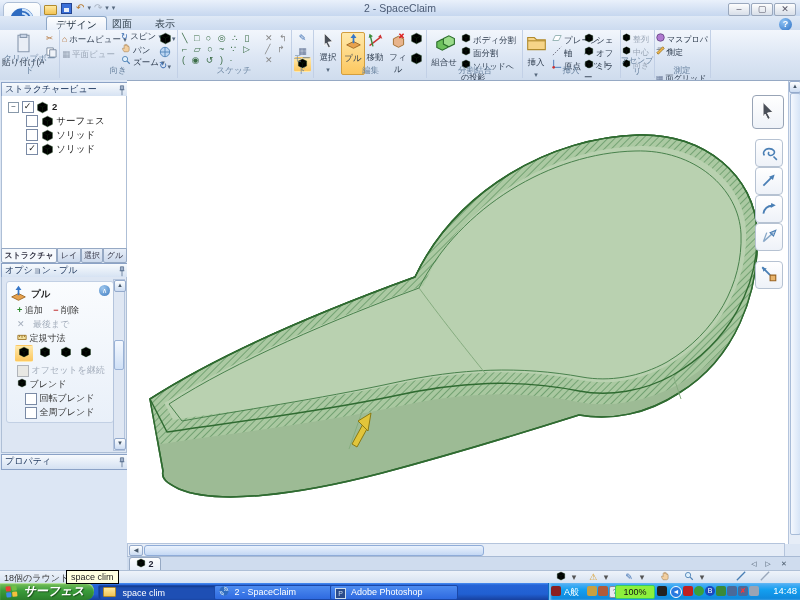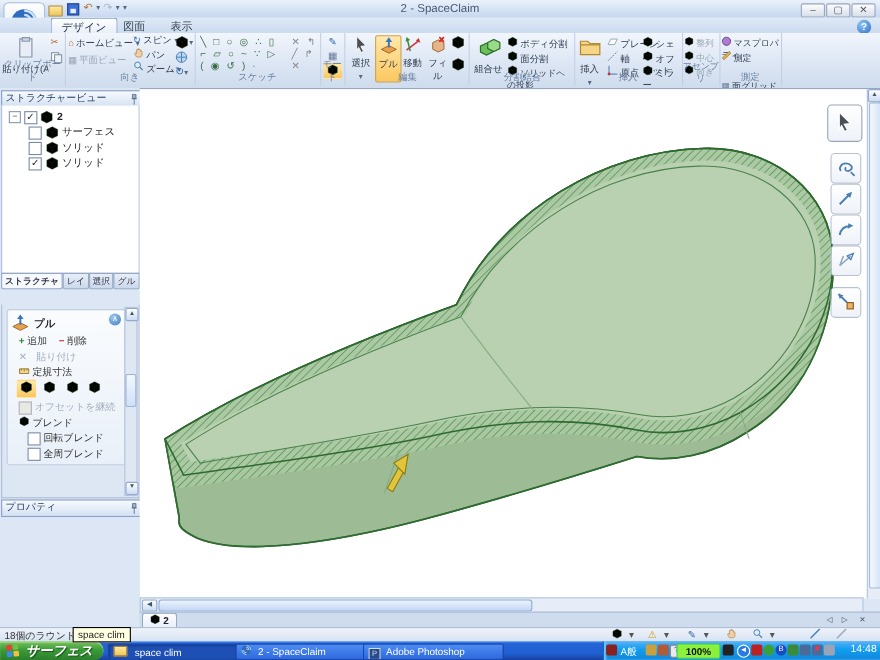--- a/index.html
+++ b/index.html
@@ -85,21 +85,21 @@
   #startbtn{left:0;top:0;width:94px;height:17px;border-radius:0 8px 8px 0;
             background:linear-gradient(#7bc25c,#3a9c3a 45%,#2c7f2c);box-shadow:inset 0 1px 1px #b8e3a0;
             color:#fff;font-style:italic;font-weight:bold;font-size:12px;line-height:16px;text-align:center;text-shadow:1px 1px 1px #1c4f1c}
   .flag{position:absolute;left:6px;top:3px;width:11px;height:11px;transform:rotate(-6deg)}
   .flag i{position:absolute;width:5px;height:5px;border-radius:1px}
   .task{top:2px;height:13px;border:1px solid #1b48a8;border-radius:2px;color:#fff;font-size:9px;line-height:12px;padding:0 4px;
         background:linear-gradient(#4e8cf0,#2e6ae0);overflow:hidden;white-space:nowrap}
   .task.act{background:#1e4fb4;box-shadow:inset 1px 1px 2px #123a8a}
   #tray{left:548px;top:0;width:252px;height:17px;background:linear-gradient(#58b0f4,#139ff0 40%,#0f86da);border-left:1px solid #0c6cc0;box-shadow:inset 2px 0 2px #7cc4f8}
   .tri{position:absolute;top:3px;width:10px;height:10px;border-radius:2px;font-size:7px;color:#fff;text-align:center;line-height:10px}
-  #meter{left:66px;top:2px;width:38px;height:12px;background:#8cf03c;border:1px solid #3c6;color:#111;font-weight:bold;font-size:9px;text-align:center;line-height:12px;border-radius:2px}
+  #meter{left:66px;top:2px;width:38px;height:12px;background:#8cf03c;border:1px solid #3c6;color:#111;font-weight:normal;font-size:9px;text-align:center;line-height:12px;border-radius:2px}
   #clock{right:4px;top:2px;color:#fff;font-size:9.5px}
 </style>
 </head>
 <body>
 
 <div id="scr">
 
   <svg width="0" height="0" style="position:absolute">
     <defs>
       <symbol id="cube" viewBox="0 0 16 16">
@@ -395,30 +395,34 @@
           </svg>
         <span>ソリッド</span>
       </div>
     </div>
 
     <div class="stab act" style="left:1px;top:168px;width:54px">ストラクチャービュー</div>
     <div class="stab" style="left:57px;top:168px;width:22px">レイヤ</div>
     <div class="stab" style="left:81px;top:168px;width:20px">選択</div>
     <div class="stab" style="left:103px;top:168px;width:22px">グループ</div>
 
+    <div class="phead" style="top:183px"><span>オプション - プル</span>
+      <svg class="pin" width="8" height="11">
+          <use href="#pinic"></use>
+        </svg></div>
     <div class="panelbody" style="top:197px;height:175px;background:#dde6f3">
       <div class="seccard" style="top:4px;height:140px">
         <svg class="ab i16" style="left:3px;top:3px">
             <use href="#pullic"></use>
           </svg>
         <b class="ab" style="left:24px;top:6px;font-size:9.5px">プル</b>
         <div class="secbadge">∧</div>
         <div class="optitem" style="top:22px"><span style="color:#2a8a2a;font-weight:bold">+</span> <span>追加</span>
           <span style="margin-left:8px;color:#c03030;font-weight:bold">−</span> <span>削除</span></div>
-        <div class="optitem dis" style="top:36px"><span>✕</span> <span style="margin-left:6px">貼り付け</span></div>
+        <div class="optitem dis" style="top:36px"><span>✕</span> <span style="margin-left:6px">最後まで</span></div>
         <div class="optitem" style="top:50px"><svg width="10" height="10" style="vertical-align:-1px" viewBox="0 0 12 12">
               <path d="M1 4h10v5H1z" fill="#f0e0a0" stroke="#9a7020"></path>
               <path d="M3 4v2M6 4v3M9 4v2" stroke="#9a7020"></path>
             </svg> <span>定規寸法</span></div>
         <div class="ab" style="left:8px;top:63px">
           <span class="cubeb hl"><svg width="12" height="12" style="color:#6cc05c">
                 <use href="#cube"></use>
               </svg></span>
           <span class="cubeb"><svg width="12" height="12" style="color:#8cc07c">
                 <use href="#cube"></use>

